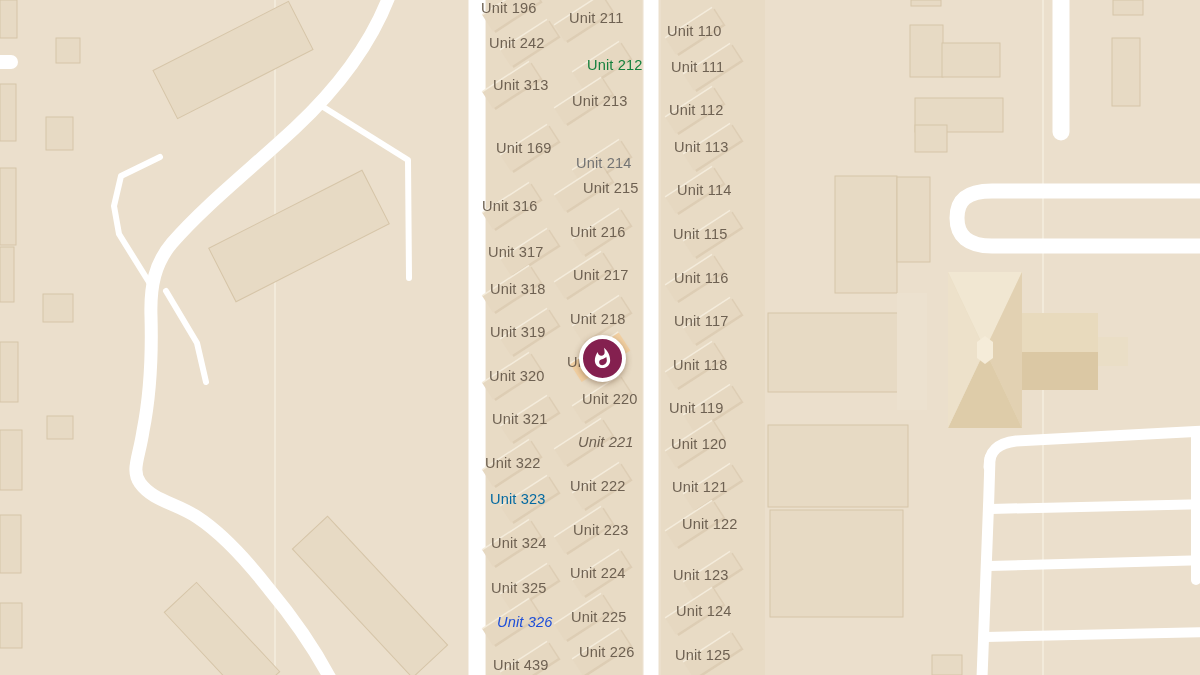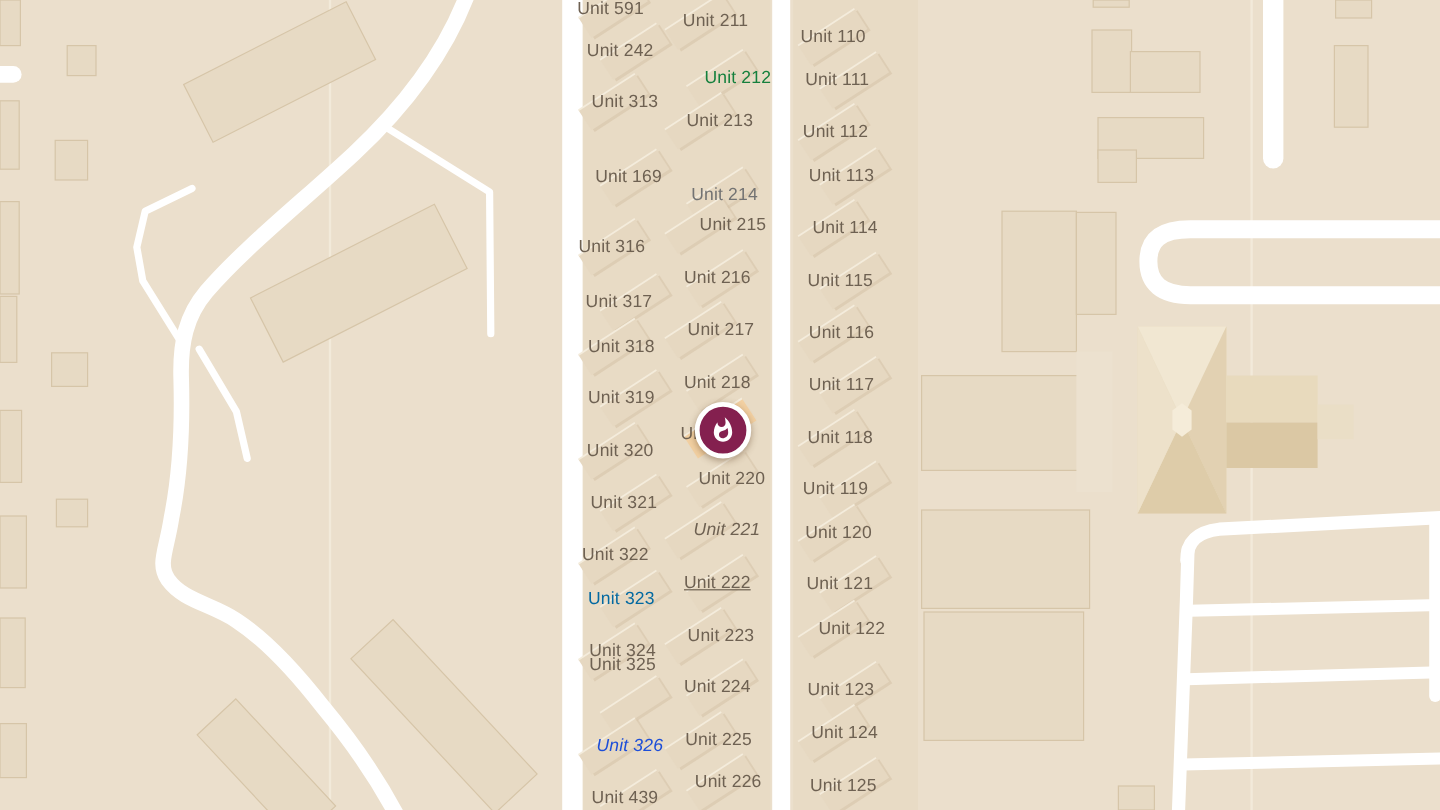--- a/index.html
+++ b/index.html
@@ -216,48 +216,48 @@
       <rect x="684" y="565" width="56" height="20" fill="#e6d8c1" transform="rotate(-33 712 575)"></rect>
       <line x1="684" y1="565" x2="740" y2="565" stroke="#f4ecdc" stroke-width="1.5" transform="rotate(-33 712 575)"></line>
       <rect x="667.5" y="603.5" width="56" height="20" fill="#d0bd9f" opacity="0.45" transform="rotate(-33 694 611)"></rect>
       <rect x="666" y="601" width="56" height="20" fill="#e6d8c1" transform="rotate(-33 694 611)"></rect>
       <line x1="666" y1="601" x2="722" y2="601" stroke="#f4ecdc" stroke-width="1.5" transform="rotate(-33 694 611)"></line>
       <rect x="685.5" y="647.5" width="56" height="20" fill="#d0bd9f" opacity="0.45" transform="rotate(-33 712 655)"></rect>
       <rect x="684" y="645" width="56" height="20" fill="#e6d8c1" transform="rotate(-33 712 655)"></rect>
       <line x1="684" y1="645" x2="740" y2="645" stroke="#f4ecdc" stroke-width="1.5" transform="rotate(-33 712 655)"></line>
     </svg>
   <div id="labels">
-      <div class="unit-label" style="left: 481px; top: 0px; color: rgb(110, 97, 82);">Unit 591</div>
+      <div class="unit-label" style="left: 481px; top: 0px; color: rgb(110, 97, 82);">Unit 196</div>
       <div class="unit-label" style="left: 489px; top: 35px; color: rgb(110, 97, 82);">Unit 242</div>
       <div class="unit-label" style="left: 493px; top: 77px; color: rgb(110, 97, 82);">Unit 313</div>
       <div class="unit-label" style="left: 496px; top: 140px; color: rgb(110, 97, 82);">Unit 169</div>
       <div class="unit-label" style="left: 482px; top: 198px; color: rgb(110, 97, 82);">Unit 316</div>
       <div class="unit-label" style="left: 488px; top: 244px; color: rgb(110, 97, 82);">Unit 317</div>
       <div class="unit-label" style="left: 490px; top: 281px; color: rgb(110, 97, 82);">Unit 318</div>
       <div class="unit-label" style="left: 490px; top: 324px; color: rgb(110, 97, 82);">Unit 319</div>
       <div class="unit-label" style="left: 489px; top: 368px; color: rgb(110, 97, 82);">Unit 320</div>
       <div class="unit-label" style="left: 492px; top: 411px; color: rgb(110, 97, 82);">Unit 321</div>
       <div class="unit-label" style="left: 485px; top: 455px; color: rgb(110, 97, 82);">Unit 322</div>
       <div class="unit-label" style="left: 490px; top: 491px; color: #0369a1;">Unit 323</div>
       <div class="unit-label" style="left: 491px; top: 535px; color: rgb(110, 97, 82);">Unit 324</div>
-      <div class="unit-label" style="left: 491px; top: 546px; color: rgb(110, 97, 82);">Unit 325</div>
+      <div class="unit-label" style="left: 491px; top: 580px; color: rgb(110, 97, 82);">Unit 325</div>
       <div class="unit-label" style="left: 497px; top: 614px; color: #1d4ed8; font-style: italic;">Unit 326</div>
       <div class="unit-label" style="left: 493px; top: 657px; color: rgb(110, 97, 82);">Unit 439</div>
       <div class="unit-label" style="left: 569px; top: 10px; color: rgb(110, 97, 82);">Unit 211</div>
       <div class="unit-label" style="left: 587px; top: 57px; color: #15803d;">Unit 212</div>
       <div class="unit-label" style="left: 572px; top: 93px; color: rgb(110, 97, 82);">Unit 213</div>
       <div class="unit-label" style="left: 576px; top: 155px; color: #737373; text-align: center;">Unit 214</div>
       <div class="unit-label" style="left: 583px; top: 180px; color: rgb(110, 97, 82);">Unit 215</div>
       <div class="unit-label" style="left: 570px; top: 224px; color: rgb(110, 97, 82);">Unit 216</div>
       <div class="unit-label" style="left: 573px; top: 267px; color: rgb(110, 97, 82);">Unit 217</div>
       <div class="unit-label" style="left: 570px; top: 311px; color: rgb(110, 97, 82);">Unit 218</div>
       <div class="unit-label" style="left: 567px; top: 354px; color: rgb(110, 97, 82);">Unit 219</div>
       <div class="unit-label" style="left: 582px; top: 391px; color: rgb(110, 97, 82);">Unit 220</div>
       <div class="unit-label" style="left: 578px; top: 434px; color: rgb(110, 97, 82); font-style: italic;">Unit 221</div>
-      <div class="unit-label" style="left: 570px; top: 478px; color: rgb(110, 97, 82); text-decoration: underline;">Unit 222</div>
+      <div class="unit-label" style="left: 570px; top: 478px; color: rgb(110, 97, 82);">Unit 222</div>
       <div class="unit-label" style="left: 573px; top: 522px; color: rgb(110, 97, 82);">Unit 223</div>
       <div class="unit-label" style="left: 570px; top: 565px; color: rgb(110, 97, 82);">Unit 224</div>
       <div class="unit-label" style="left: 571px; top: 609px; color: rgb(110, 97, 82);">Unit 225</div>
       <div class="unit-label" style="left: 579px; top: 644px; color: rgb(110, 97, 82);">Unit 226</div>
       <div class="unit-label" style="left: 667px; top: 23px; color: rgb(110, 97, 82);">Unit 110</div>
       <div class="unit-label" style="left: 671px; top: 59px; color: rgb(110, 97, 82);">Unit 111</div>
       <div class="unit-label" style="left: 669px; top: 102px; color: rgb(110, 97, 82);">Unit 112</div>
       <div class="unit-label" style="left: 674px; top: 139px; color: rgb(110, 97, 82);">Unit 113</div>
       <div class="unit-label" style="left: 677px; top: 182px; color: rgb(110, 97, 82);">Unit 114</div>
       <div class="unit-label" style="left: 673px; top: 226px; color: rgb(110, 97, 82);">Unit 115</div>

